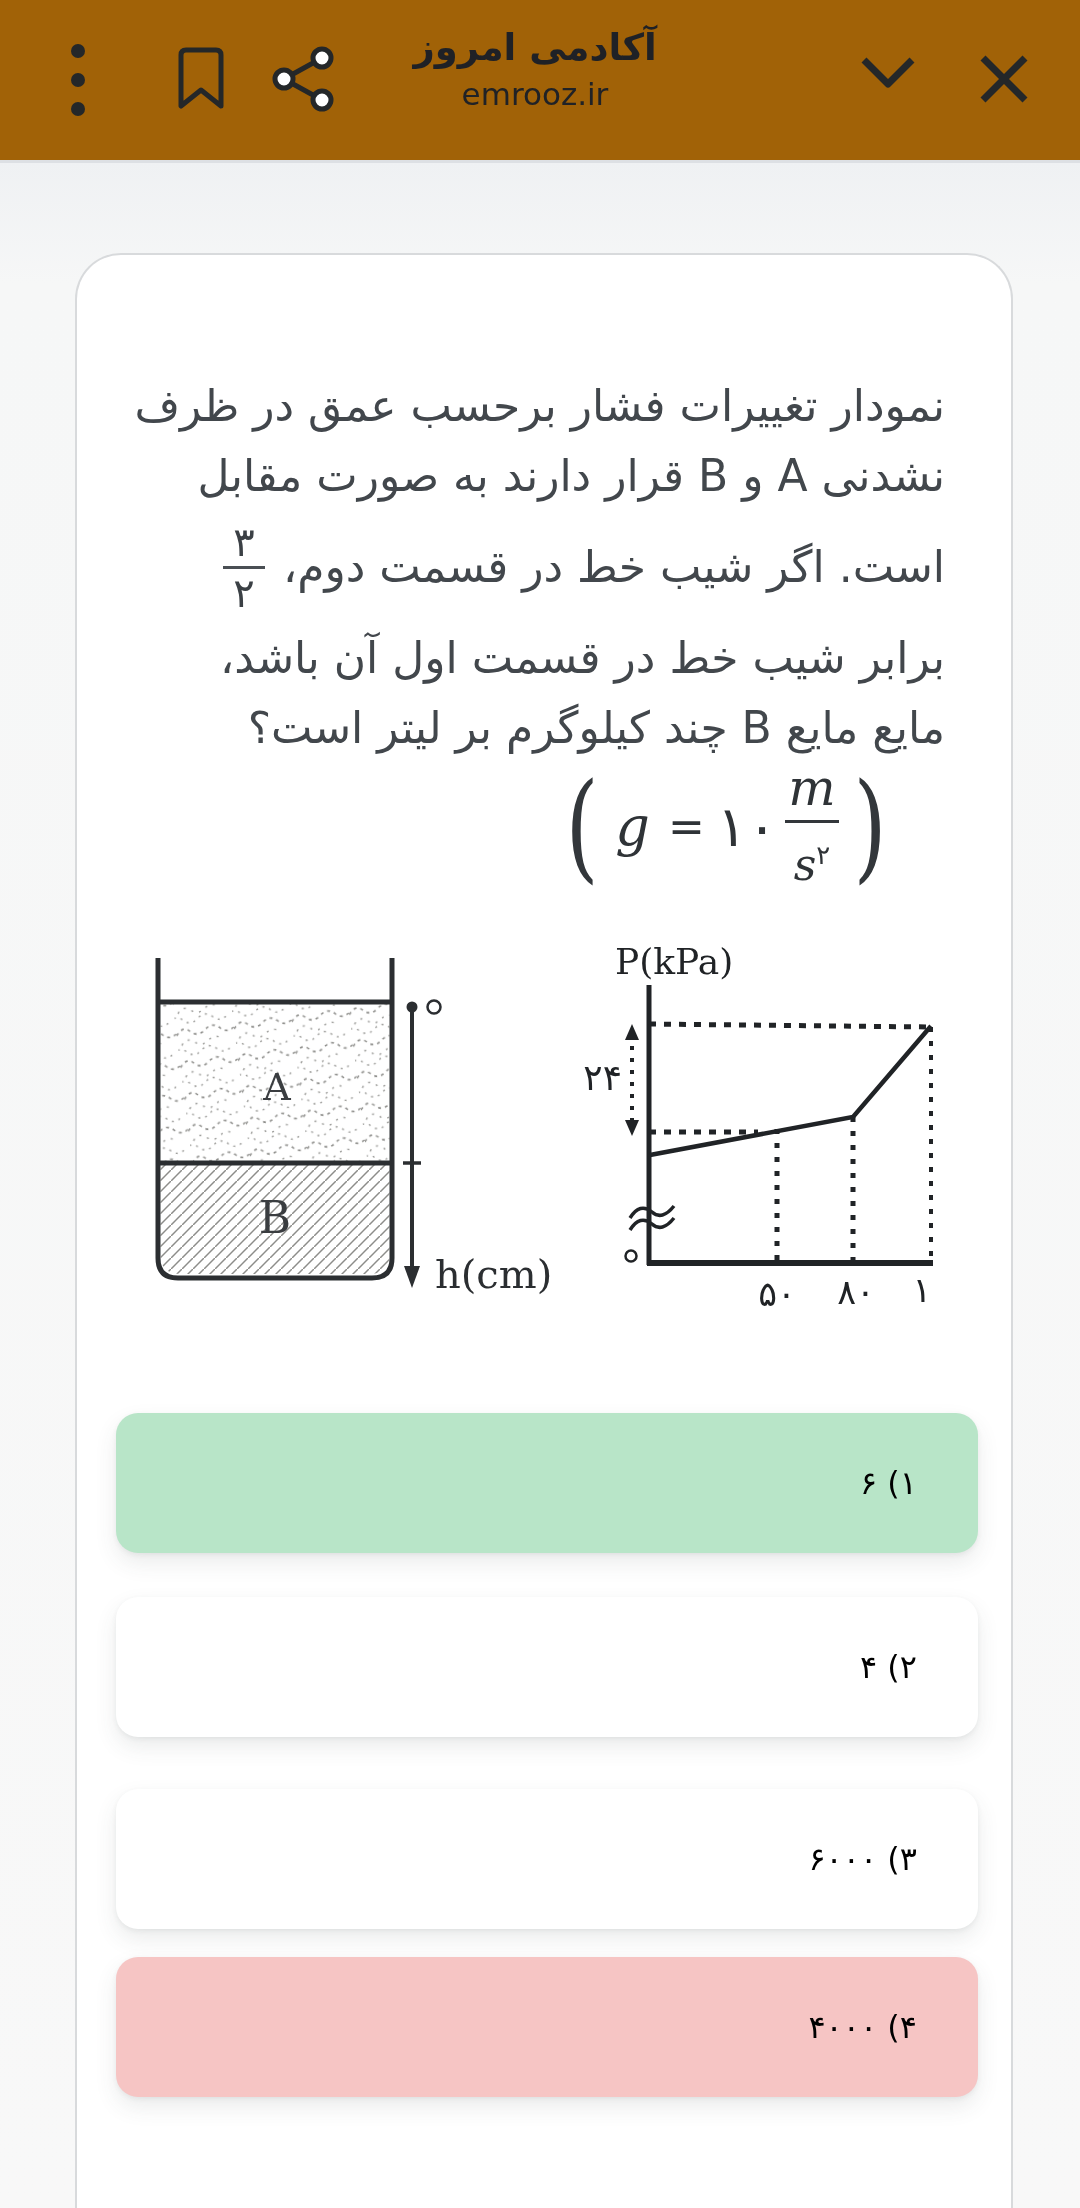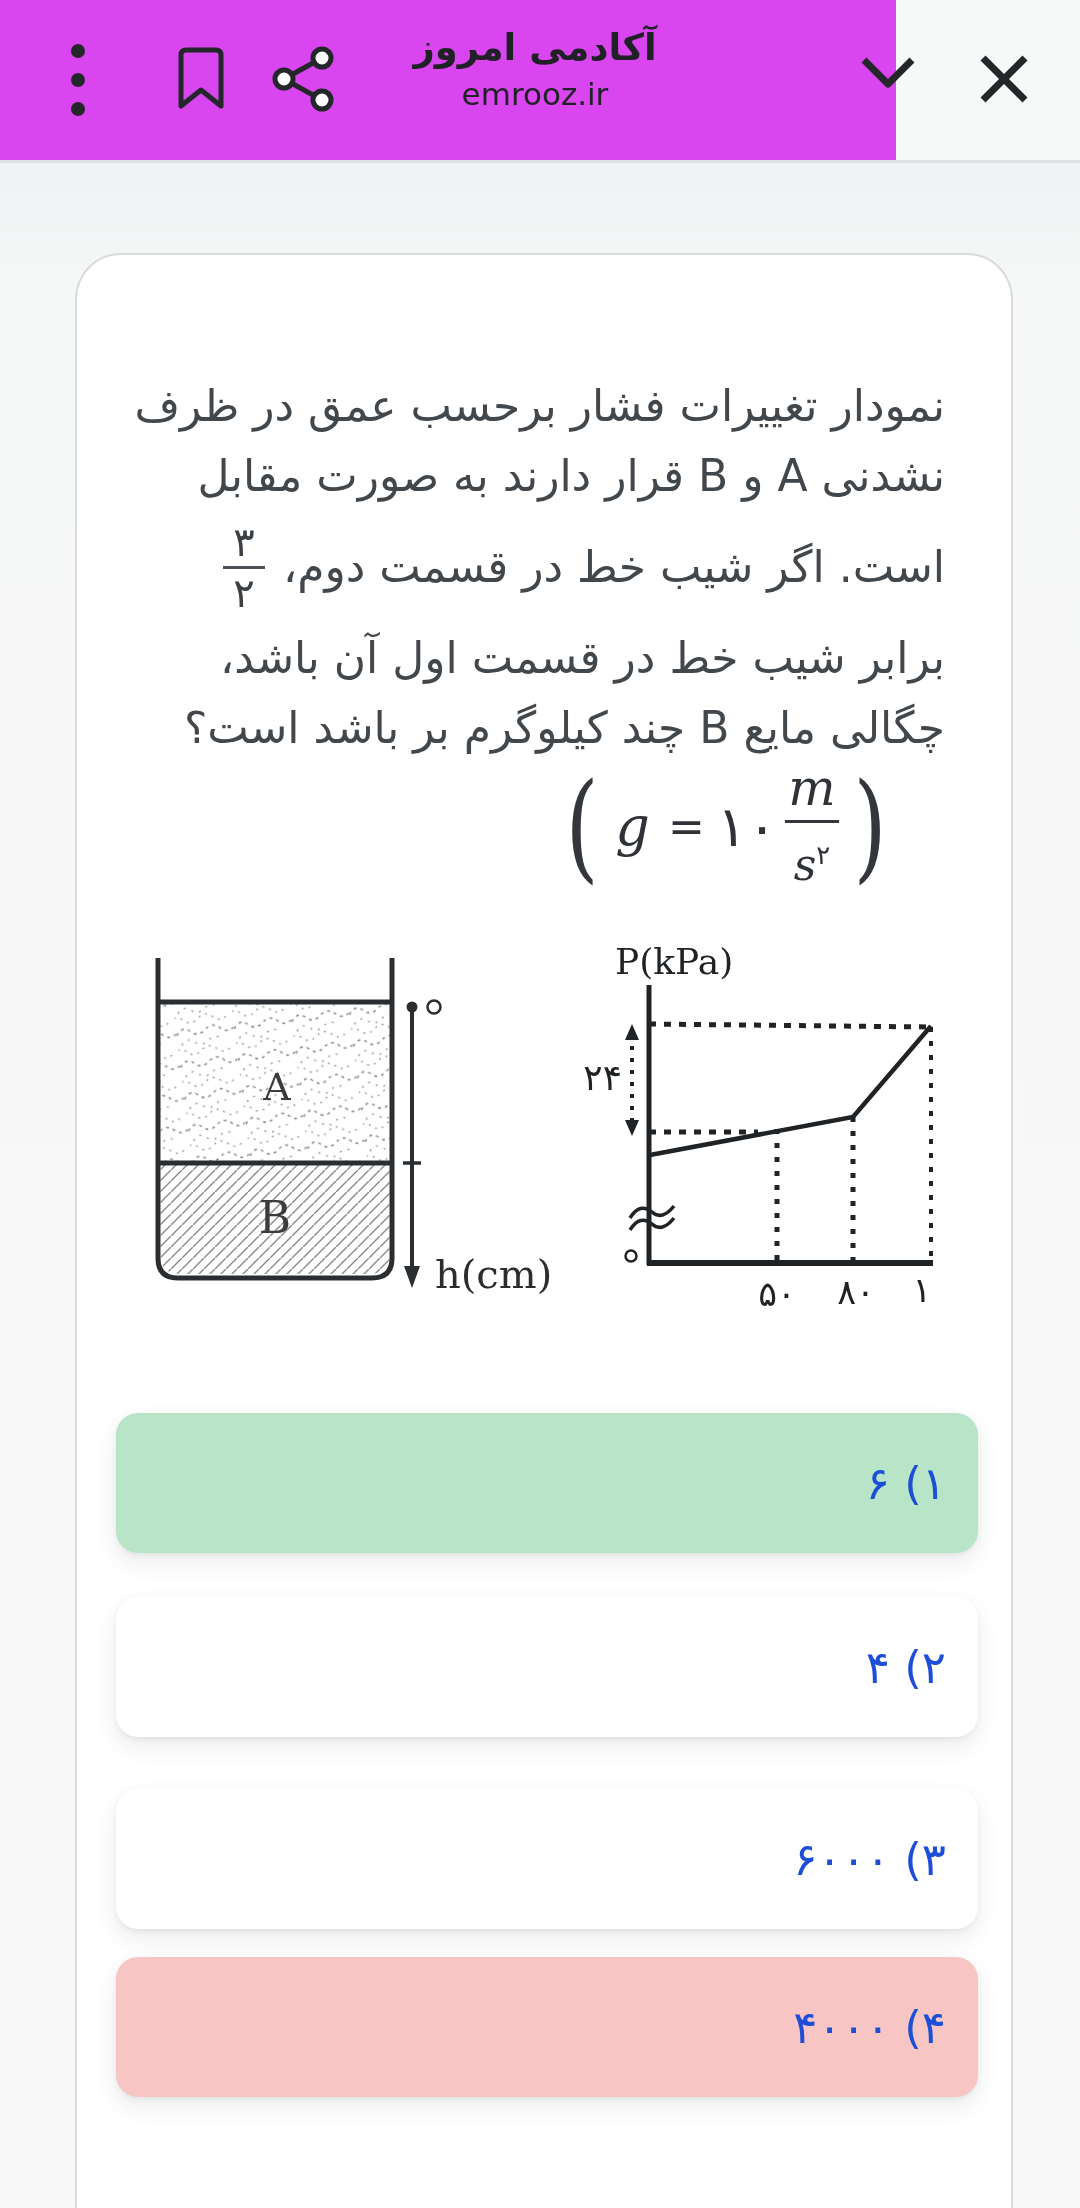--- a/index.html
+++ b/index.html
@@ -5,21 +5,21 @@
   html,body{margin:0;padding:0;}
   body{
     width:1080px;height:2208px;position:relative;overflow:hidden;
     background:#f7f8f8;
     font-family:"DejaVu Sans","Liberation Sans",sans-serif;
     -webkit-font-smoothing:antialiased;
   }
 
   
   .header{
-    position:absolute;left:0;top:0;width:896px;height:160px;background:#d946ef;z-index:5;text-decoration:underline;
+    position:absolute;left:0;top:0;width:1080px;height:160px;background:#a16207;z-index:5;text-decoration:underline;
   }
   .header-divider{
     position:absolute;left:0;top:160px;width:1080px;height:3px;background:#dde0e4;z-index:5;
   }
   .icon-btn{position:absolute;background:none;border:none;padding:0;cursor:pointer;}
   .icon-btn svg{display:block;}
   .src-block{
     position:absolute;left:370px;top:22px;width:330px;text-align:center;cursor:pointer;
   }
   .src-title{
@@ -80,22 +80,22 @@
   
   .figure{position:absolute;left:0;top:673px;width:934px;height:412px;}
   .fig-svg{position:absolute;top:0;}
 
   
   .option{
     position:absolute;left:39px;width:862px;height:140px;
     background:#ffffff;border-radius:22px;
     box-shadow:0 10px 22px rgba(60,64,67,.10),0 2px 5px rgba(60,64,67,.07);
     display:flex;align-items:center;direction:rtl;
-    padding-right:32px;box-sizing:border-box;cursor:pointer;
-    font-size:45px;color:#1d4ed8;
+    padding-right:61px;box-sizing:border-box;cursor:pointer;
+    font-size:32px;color:#000000;
   }
   .option[data-state="correct"]{background:#b8e5c8;}
   .option[data-state="wrong"]{background:#f6c5c4;}
   .opt-1{top:1158px;} .opt-2{top:1342px;} .opt-3{top:1534px;} .opt-4{top:1702px;}
 </style>
 </head>
 <body>
 
 <div class="header">
 
@@ -152,21 +152,21 @@
     <div class="q-line">نشدنی A و B قرار دارند به صورت مقابل</div>
     <div class="q-line-frac">
       <span class="q-text">است. اگر شیب خط در قسمت دوم،</span>
       <span class="frac">
         <span class="num">۳</span>
         <span class="bar"></span>
         <span class="den">۲</span>
       </span>
     </div>
     <div class="q-line">برابر شیب خط در قسمت اول آن باشد،</div>
-    <div class="q-line">چگالی مایع B چند کیلوگرم بر باشد است؟</div>
+    <div class="q-line">مایع مایع B چند کیلوگرم بر لیتر است؟</div>
   </div>
 
   <div class="formula-row">
     <span class="paren">(</span>
     <span class="m-var">g</span>
     <span class="m-rel">=</span>
     <span class="m-coeff">۱۰</span>
     <span class="m-frac">
       <span class="m-num">m</span>
       <span class="m-bar"></span>

